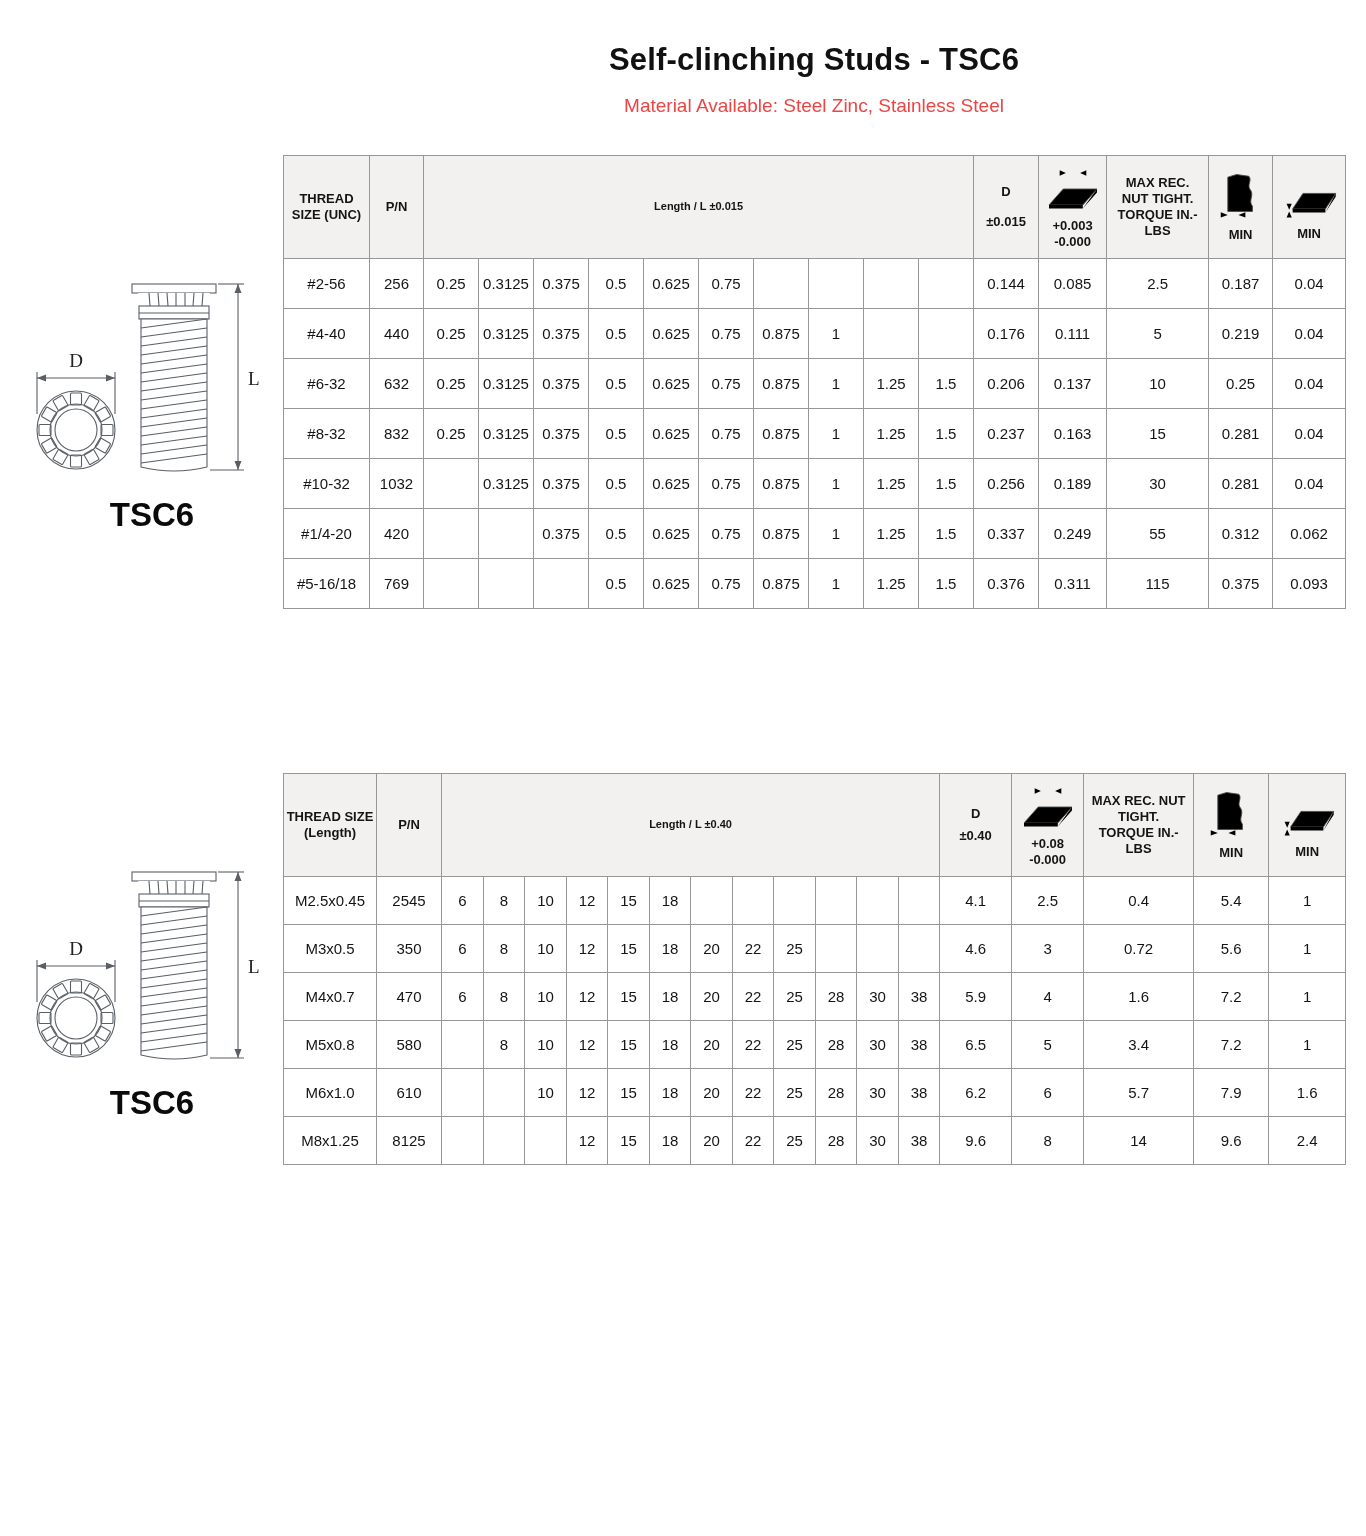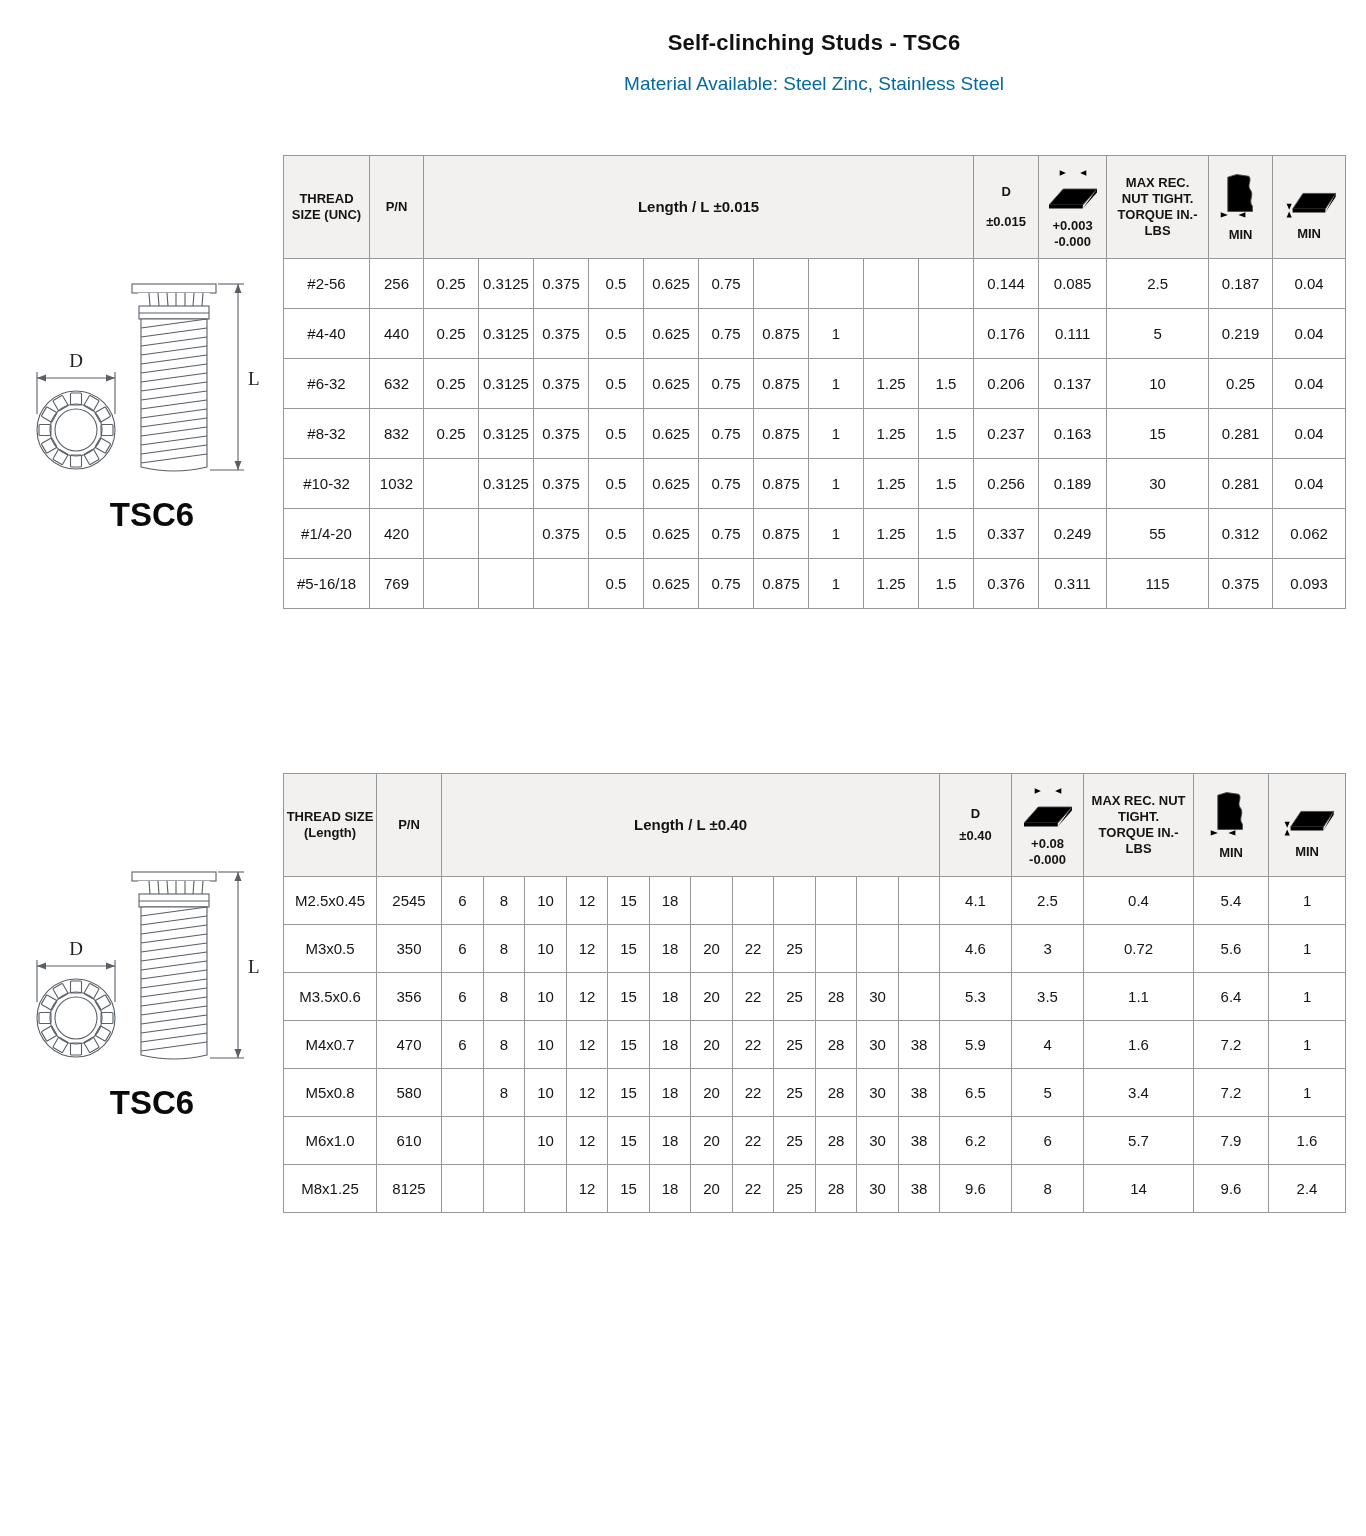--- a/index.html
+++ b/index.html
@@ -4,29 +4,29 @@
 <style>
   * { box-sizing: border-box; }
   html,body { margin:0; padding:0; }
   body {
     width:1366px; height:1536px; background:#ffffff; color:#141414;
     font-family:"Liberation Sans", sans-serif; overflow:hidden; position:relative;
   }
   .page { position:relative; width:1366px; height:1536px; }
 
   .header-block { position:absolute; left:283px; top:30px; width:1062px; text-align:center; }
-  .title { font-size:22px; font-weight:bold; margin:0; letter-spacing:0.2px; color:#111; }
-  .subtitle { font-size:19px; margin-top:17px; color:#0369a1; }
+  .title { font-size:31px; font-weight:bold; margin:12px; letter-spacing:0.2px; color:#111; }
+  .subtitle { font-size:19px; margin-top:17px; color:#ef4444; }
 
   table.spec { position:absolute; border-collapse:collapse; table-layout:fixed; width:1062px; left:283px; }
   table.t1 { top:155px; }
   table.t2 { top:773px; }
   th, td { border:1px solid #979797; text-align:center; vertical-align:middle; padding:2px; }
   thead th { background:#f2f1ef; font-weight:bold; font-size:13px; height:103px; line-height:1.25; }
-  thead th.len-h { font-size:15px; }
+  thead th.len-h { font-size:11px; }
   tbody td { background:#fff; font-size:15px; }
   .t1 tbody td { height:50px; }
   .t2 tbody td { height:48px; }
 
   .stack { display:flex; flex-direction:column; align-items:center; justify-content:center; gap:5px; height:100%; }
   .stack.gap { gap:14px; }
   .tol { width:52px; line-height:1.2; }
   .torque-h { padding:0 3px; }
   .icon { display:block; }
 
@@ -583,41 +583,20 @@
           <td></td>
           <td></td>
           <td></td>
           <td>4.6</td>
           <td>3</td>
           <td>0.72</td>
           <td>5.6</td>
           <td>1</td>
         </tr>
         <tr>
-          <td>M3.5x0.6</td>
-          <td>356</td>
-          <td>6</td>
-          <td>8</td>
-          <td>10</td>
-          <td>12</td>
-          <td>15</td>
-          <td>18</td>
-          <td>20</td>
-          <td>22</td>
-          <td>25</td>
-          <td>28</td>
-          <td>30</td>
-          <td></td>
-          <td>5.3</td>
-          <td>3.5</td>
-          <td>1.1</td>
-          <td>6.4</td>
-          <td>1</td>
-        </tr>
-        <tr>
           <td>M4x0.7</td>
           <td>470</td>
           <td>6</td>
           <td>8</td>
           <td>10</td>
           <td>12</td>
           <td>15</td>
           <td>18</td>
           <td>20</td>
           <td>22</td>

